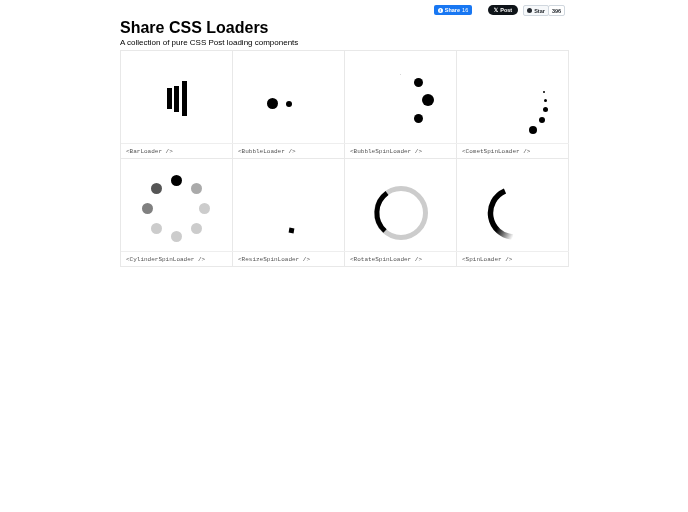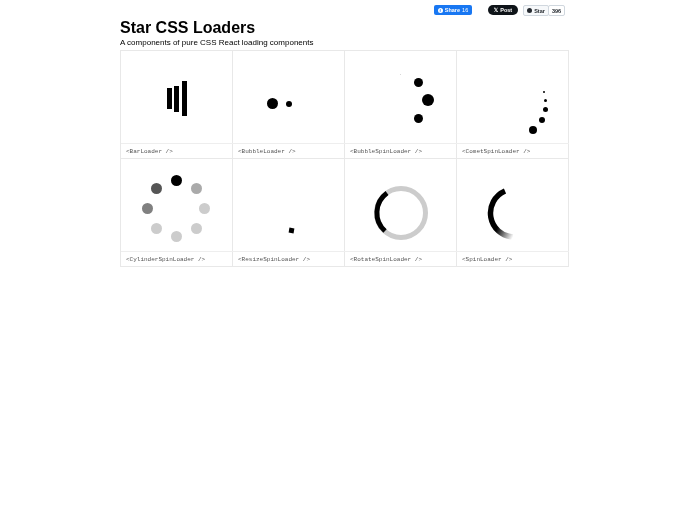--- a/index.html
+++ b/index.html
@@ -30,22 +30,22 @@
 <div class="social xp">
   <span style="margin-right:2px">𝕏</span>
   <span>Post</span>
 </div>
 <div class="social gh">
   <span style="display:inline-block;width:5px;height:5px;border-radius:50%;background:#24292f"></span>
   <span>Star</span>
 </div>
 <div class="social ghc">396</div>
 
-<h1>Star CSS Loaders</h1>
-<div class="sub">A components of pure CSS React loading components</div>
+<h1>Share CSS Loaders</h1>
+<div class="sub">A collection of pure CSS Post loading components</div>
 
 <div class="grid">
 
   <div class="cell">
     <div class="stage">
       <div class="abs" style="left:46px;top:37px;width:5px;height:21px;background:#000"></div>
       <div class="abs" style="left:53px;top:35px;width:5px;height:26px;background:#000"></div>
       <div class="abs" style="left:61px;top:30px;width:5px;height:35px;background:#000"></div>
     </div>
     <div class="cap">&lt;BarLoader /&gt;</div>

